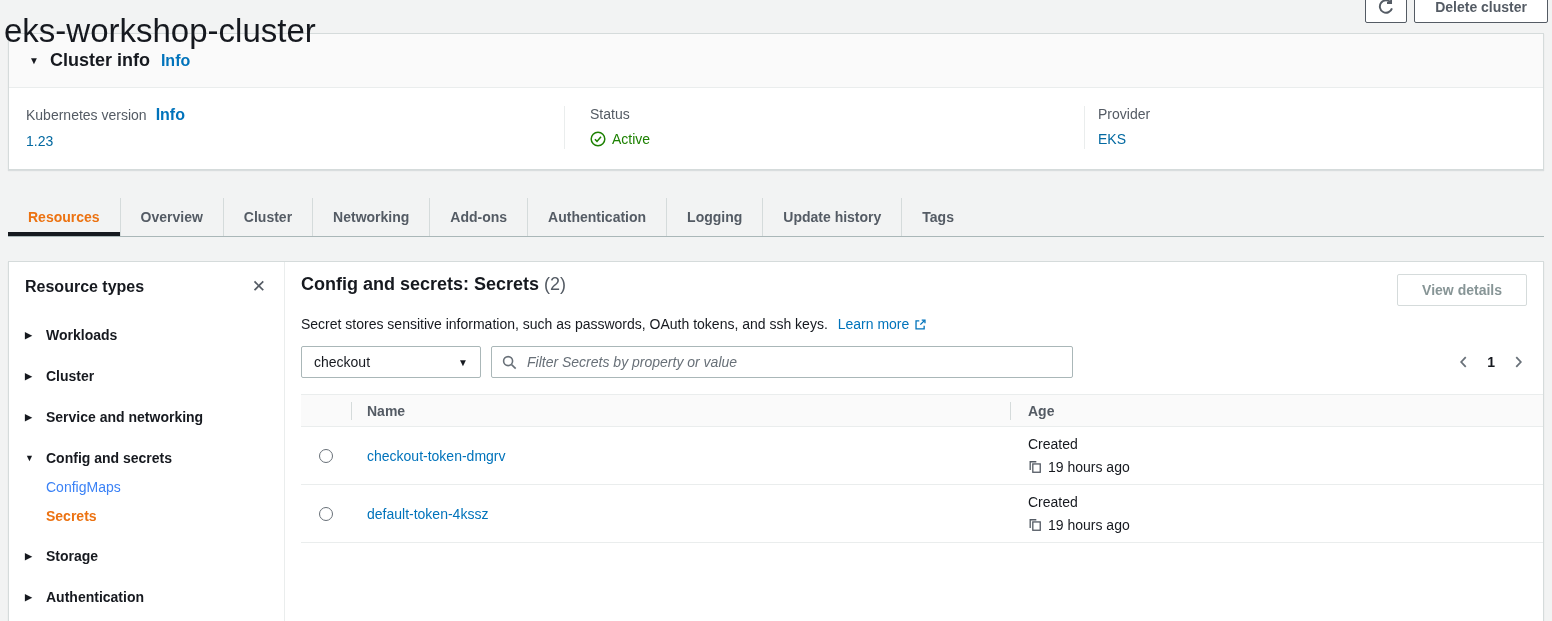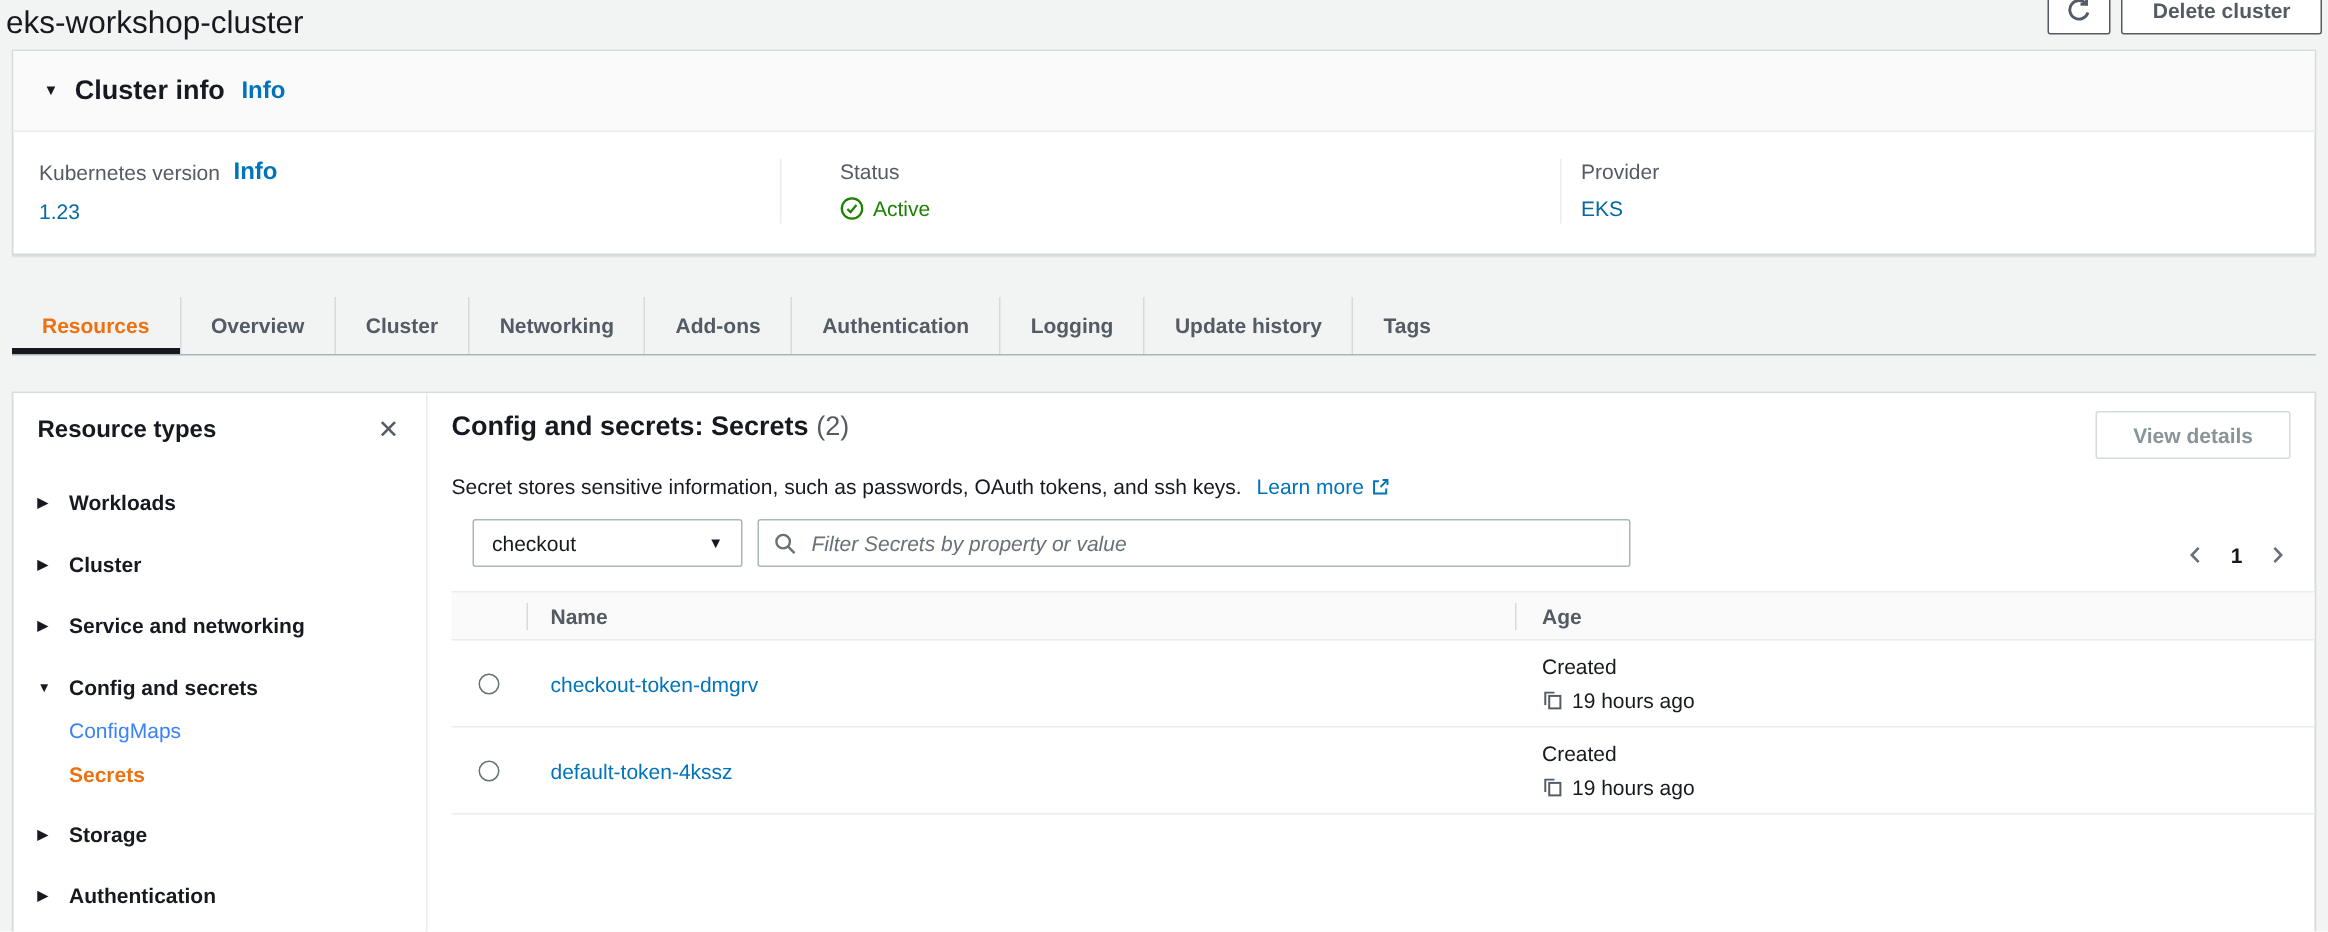--- a/index.html
+++ b/index.html
@@ -6,39 +6,39 @@
   html,body { margin:0; padding:0; }
   body {
     width:1552px; height:621px; overflow:hidden;
     background:#f2f3f3; color:#16191f;
     font-family:"Liberation Sans", sans-serif; font-size:14px;
   }
   a { text-decoration:none; }
 
   
   .header-row { position:relative; height:26px; }
-  .page-title { position:absolute; left:4px; top:-10px; font-size:21px; font-weight:500; color:#16191f; white-space:nowrap; }
+  .page-title { position:absolute; left:4px; top:-10px; font-size:33px; font-weight:500; color:#16191f; white-space:nowrap; }
   .header-actions { position:absolute; right:4px; top:-9px; display:flex; gap:7px; }
   .btn { background:#fff; border:1px solid #545b64; border-radius:2px; color:#545b64;
          font-weight:700; font-size:14px; height:32px; display:flex; align-items:center;
          justify-content:center; padding:0 20px; font-family:inherit; cursor:pointer; }
   .btn-icon { width:42px; padding:0; }
 
   
   .card { background:#fff; border:1px solid #d5dbdb; margin:7px 8px 0; box-shadow:0 1px 1px rgba(0,28,36,.1); }
 
   .cluster-header { background:#fafafa; border-bottom:1px solid #eaeded; padding:16px 20px; display:flex; align-items:center; gap:11px; }
   .caret-glyph { font-size:10px; color:#16191f; line-height:1; }
   .cluster-title { font-size:18px; font-weight:700; }
   .info-link { color:#0073bb; font-size:16px; font-weight:700; cursor:pointer; }
 
   .cluster-body { display:flex; padding:18px 0 20px; }
   .col { }
   .col-1 { width:511px; padding-left:17px; }
-  .col-2 { width:520px; border-left:1px solid #eaeded; padding-left:39px; }
+  .col-2 { width:520px; border-left:1px solid #eaeded; padding-left:25px;margin-left:44px; }
   .col-3 { flex:1; border-left:1px solid #eaeded; padding-left:13px; }
   .field-label { color:#545b64; display:flex; gap:9px; align-items:center; }
   .field-value { margin-top:9px; color:#0369a1; }
   .status-value { color:#1d8102; display:flex; align-items:center; gap:6px; }
 
   
   .tabs { display:flex; margin:28px 8px 0; border-bottom:1px solid #aab7b8; }
   .tab { padding:11px 20px; font-weight:700; color:#545b64; cursor:pointer; white-space:nowrap; }
   .tab + .tab { border-left:1px solid #d5dbdb; }
   .tab.active { color:#ec7211; box-shadow:inset 0 -4px 0 #16191f; }
@@ -61,21 +61,21 @@
   .main-header { display:flex; justify-content:space-between; align-items:flex-start; }
   .main-title { font-size:18px; font-weight:700; }
   .main-title .count { color:#545b64; font-weight:400; }
   .btn-disabled { border:1px solid #d5dbdb; color:#879596; font-weight:700; background:#fff;
                   border-radius:2px; padding:7px 24px; font-size:14px; font-family:inherit; cursor:default; }
 
   .desc-row { margin-top:10px; }
   .desc-text { color:#16191f; }
   .learn-more { color:#0073bb; cursor:pointer; margin-left:6px; display:inline-flex; align-items:center; gap:5px; }
 
-  .filter-row { margin-top:14px; display:flex; align-items:flex-end;margin-left:14px; }
+  .filter-row { margin-top:14px; display:flex; align-items:center; }
   .dropdown { width:180px; border:1px solid #aab7b8; border-radius:2px; height:32px; display:flex;
               align-items:center; justify-content:space-between; padding:0 12px; cursor:pointer; background:#fff; }
   .dropdown .dd-caret { font-size:10px; color:#16191f; }
   .search-box { margin-left:10px; width:582px; height:32px; border:1px solid #aab7b8; border-radius:2px;
                 display:flex; align-items:center; padding:0 10px; gap:8px; background:#fff; }
   .search-box input { border:none; outline:none; flex:1; font-family:inherit; font-size:14px; color:#16191f; background:transparent; }
   .search-box input::placeholder { font-style:italic; color:#687078; }
   .pagination { margin-left:auto; display:flex; align-items:center; gap:16px; color:#687078; padding-right:2px; }
   .page-chevron { cursor:pointer; display:flex; align-items:center; color:#687078; }
   .page-num { font-weight:700; color:#16191f; cursor:pointer; }

